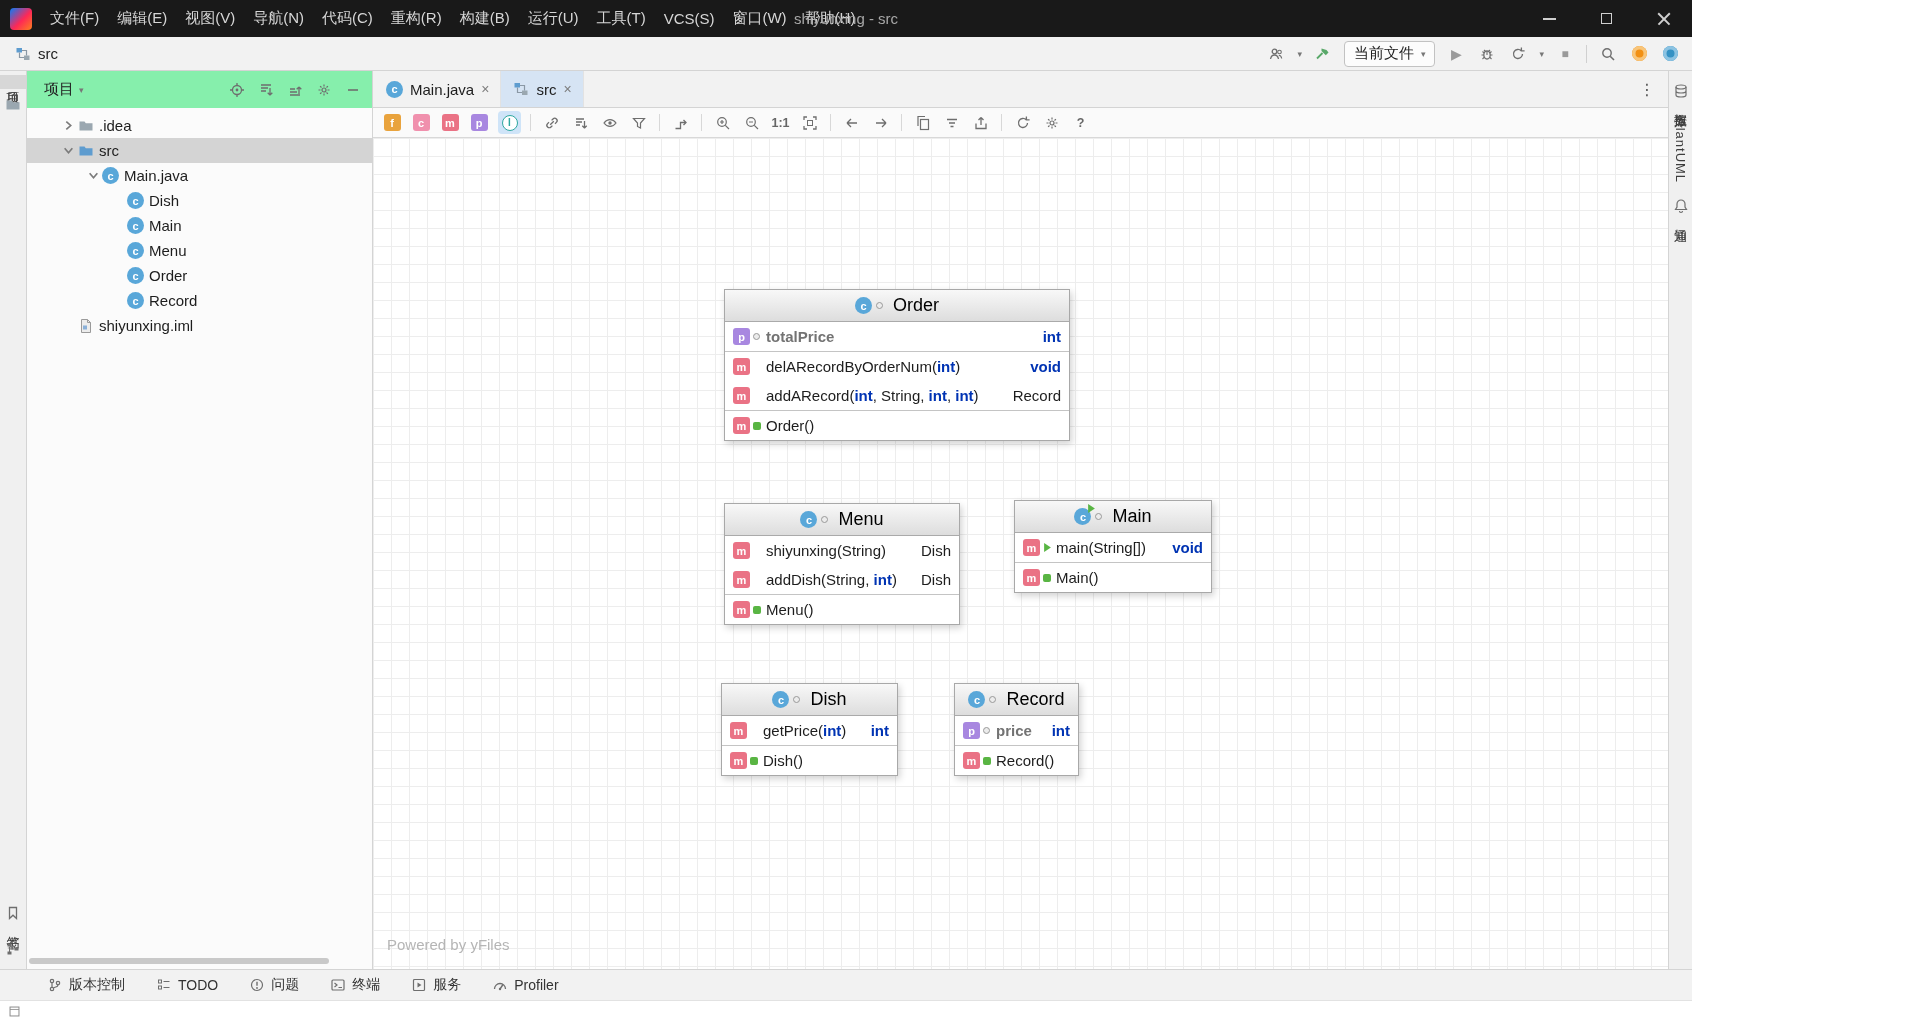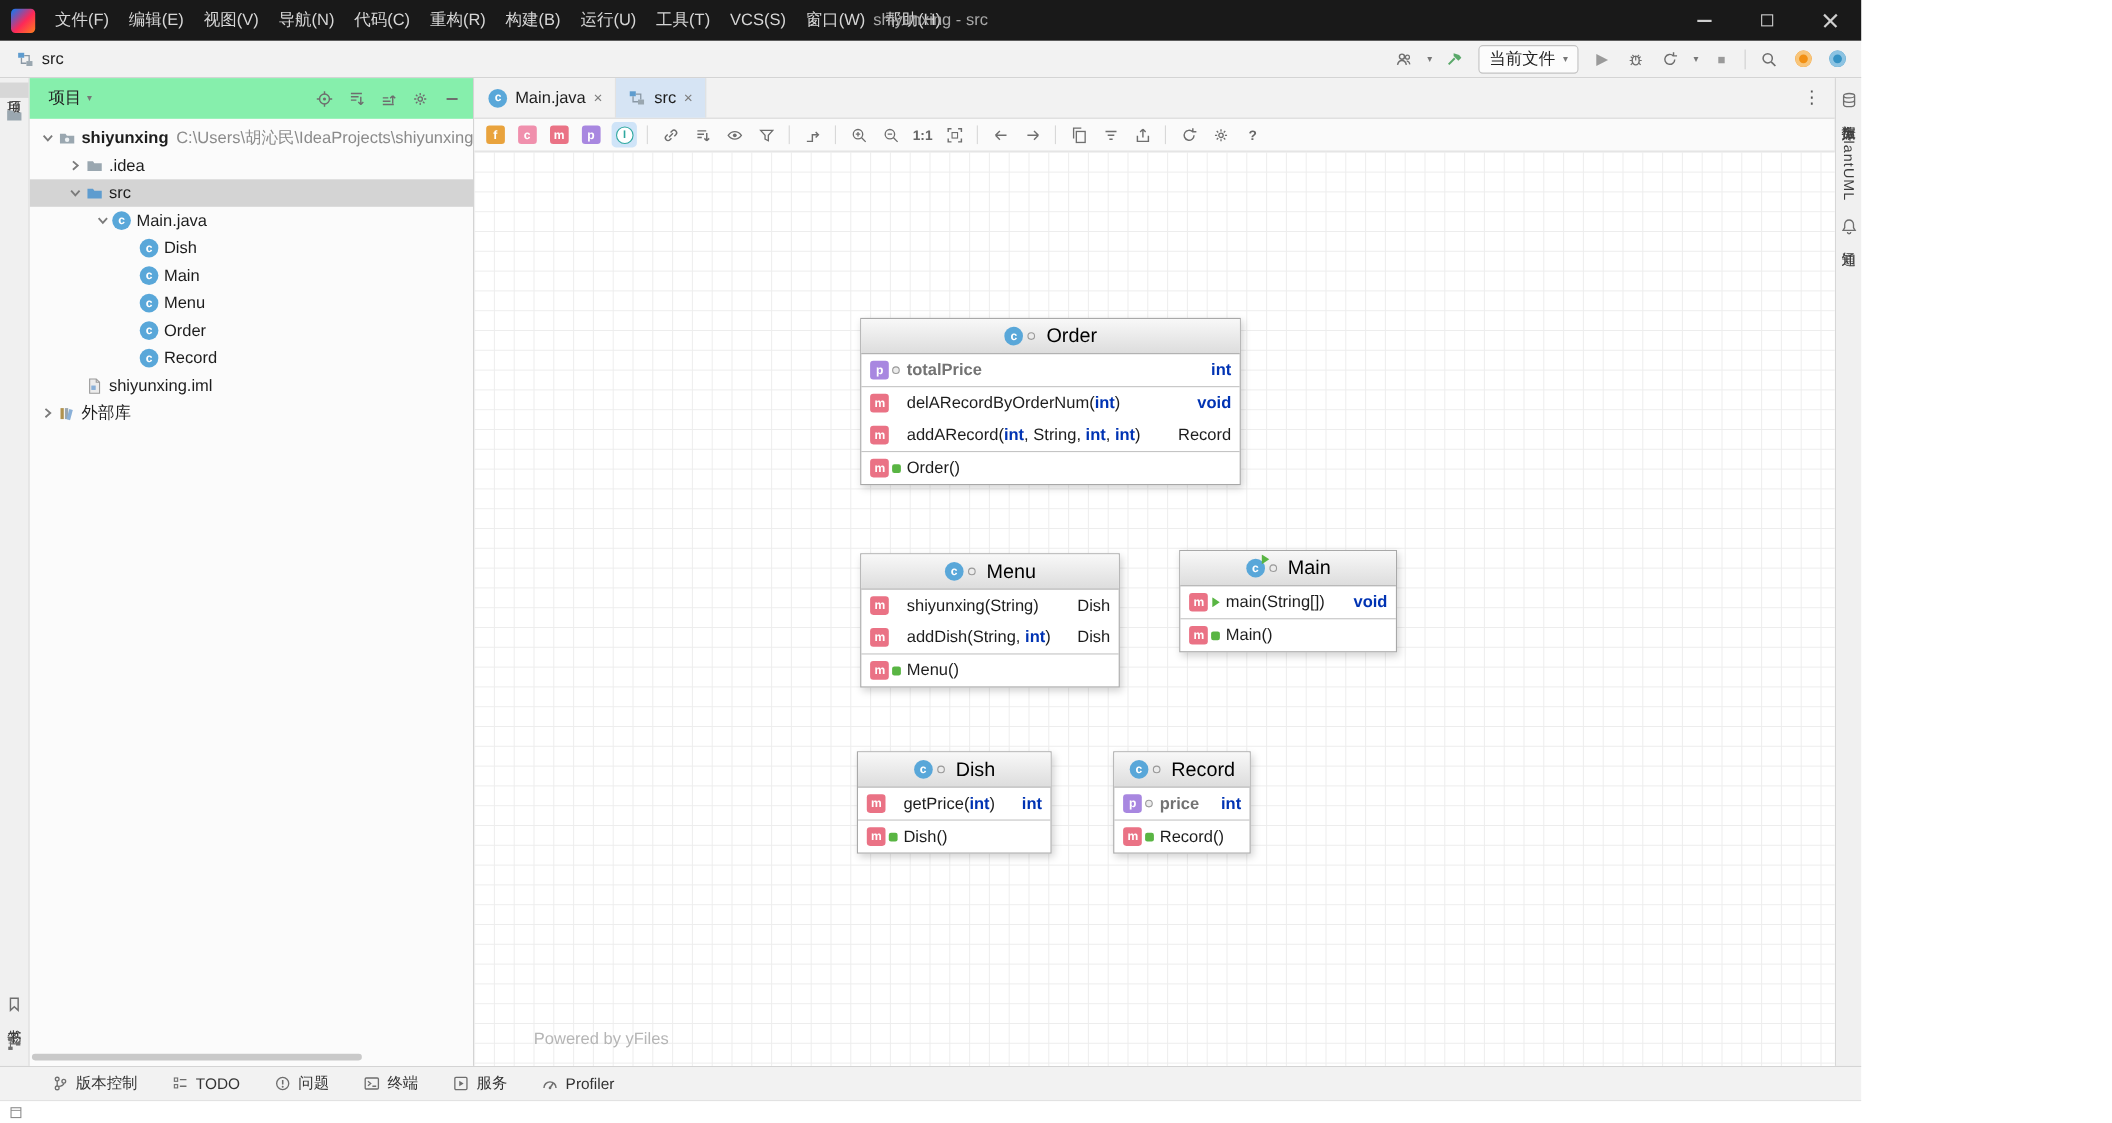--- a/index.html
+++ b/index.html
@@ -69,21 +69,21 @@
 
   #dtoolbar{flex:0 0 30px;background:#fafafa;border-bottom:1px solid #d8d8d8;display:flex;align-items:center;padding:0 9px;gap:6px;}
   .dbtn{width:23px;height:23px;border-radius:4px;display:flex;align-items:center;justify-content:center;color:#666;}
   .dbtn.active{background:#cfe4f8;}
   .dtext{font-size:12.5px;font-weight:bold;color:#666;}
   .sep{width:1px;height:17px;background:#d8d8d8;margin:0 3px;}
 
   #canvas{flex:1;position:relative;overflow:hidden;background-color:#ffffff;
     background-image:linear-gradient(to right,#ededed 1px,transparent 1px),linear-gradient(to bottom,#ededed 1px,transparent 1px);
     background-size:18px 18px;}
-  .watermark{position:absolute;left:14px;bottom:16px;font-size:15px;color:#b5b5b5;margin-left:40px;}
+  .watermark{position:absolute;left:14px;bottom:16px;font-size:15px;color:#b5b5b5;}
 
   
   .node{position:absolute;background:#fff;border:1px solid #a8a8a8;box-shadow:2px 3px 7px rgba(0,0,0,.18);}
   .node-header{height:32px;background:linear-gradient(#f8f8f8,#dddddd);border-bottom:1px solid #aaa;
     display:flex;align-items:center;justify-content:center;gap:4px;font-size:18px;color:#000;}
   .node-section + .node-section{border-top:1px solid #c4c4c4;}
   .node-row{height:29px;display:flex;align-items:center;padding:0 8px;font-size:15px;}
   .sig{display:flex;white-space:pre;min-width:0;}
   .ret{margin-left:auto;padding-left:14px;white-space:pre;}
   .kw{color:#0033b3;font-weight:bold;}
@@ -267,35 +267,20 @@
               </svg>
             </span>
             <span class="ph-btn">
               <svg viewBox="0 0 16 16" width="16" height="16">
                 <path d="M3 8h10" stroke="#6e6e6e" stroke-width="1.6"></path>
               </svg>
             </span>
           </span>
       </div>
       <div id="tree">
-          <div class="tree-row" style="padding-left: 8px;">
-            <span class="tw-chev">
-              <svg viewBox="0 0 10 10" width="11" height="11">
-                <path d="M1.5 3 5 7 8.5 3" fill="none" stroke="#7a7a7a" stroke-width="1.5"></path>
-              </svg>
-            </span>
-            <span class="icon">
-              <svg viewBox="0 0 16 16" width="16" height="16">
-                <path d="M1.5 3.5h5l1.3 1.8h6.7v7.2h-13z" fill="#9aa7b0"></path>
-                <circle cx="8" cy="9" r="2" fill="#eef2f5"></circle>
-              </svg>
-            </span>
-            <span class="tree-label b">shiyunxing</span>
-            <span class="tree-hint">C:\Users\胡沁民\IdeaProjects\shiyunxing</span>
-          </div>
           <div class="tree-row" style="padding-left: 33px;">
             <span class="tw-chev">
               <svg viewBox="0 0 10 10" width="11" height="11">
                 <path d="M3 1.5 7 5 3 8.5" fill="none" stroke="#7a7a7a" stroke-width="1.5"></path>
               </svg>
             </span>
             <span class="icon">
               <svg viewBox="0 0 16 16" width="16" height="16">
                 <path d="M1.5 3.5h5l1.3 1.8h6.7v7.2h-13z" fill="#9aa7b0"></path>
               </svg>
@@ -352,35 +337,20 @@
           <div class="tree-row" style="padding-left: 33px;">
             <span class="tw-chev"></span>
             <span class="icon">
               <svg viewBox="0 0 16 16" width="16" height="16">
                 <path d="M3.5 1.5h6l3 3v10h-9z" fill="#ececec" stroke="#9a9a9a"></path>
                 <path d="M9.5 1.5v3h3" fill="none" stroke="#9a9a9a"></path>
                 <rect x="5" y="7.5" width="4" height="4" fill="#8ab0d8"></rect>
               </svg>
             </span>
             <span class="tree-label">shiyunxing.iml</span>
-          </div>
-          <div class="tree-row" style="padding-left: 8px;">
-            <span class="tw-chev">
-              <svg viewBox="0 0 10 10" width="11" height="11">
-                <path d="M3 1.5 7 5 3 8.5" fill="none" stroke="#7a7a7a" stroke-width="1.5"></path>
-              </svg>
-            </span>
-            <span class="icon">
-              <svg viewBox="0 0 16 16" width="16" height="16">
-                <rect x="2" y="3" width="3" height="10" fill="#b0924f"></rect>
-                <rect x="6" y="3" width="3" height="10" fill="#9aa7b0"></rect>
-                <path d="M10 3.8l3.2.9-2.5 9.3-3.2-.9z" fill="#8ab0d8"></path>
-              </svg>
-            </span>
-            <span class="tree-label">外部库</span>
           </div>
         </div>
       <div class="hscroll"></div>
     </div>
 
     <div id="editor">
       <div id="tabbar">
           <div class="tab">
             <span class="circ">c</span>
             <span class="tab-label">Main.java</span>

